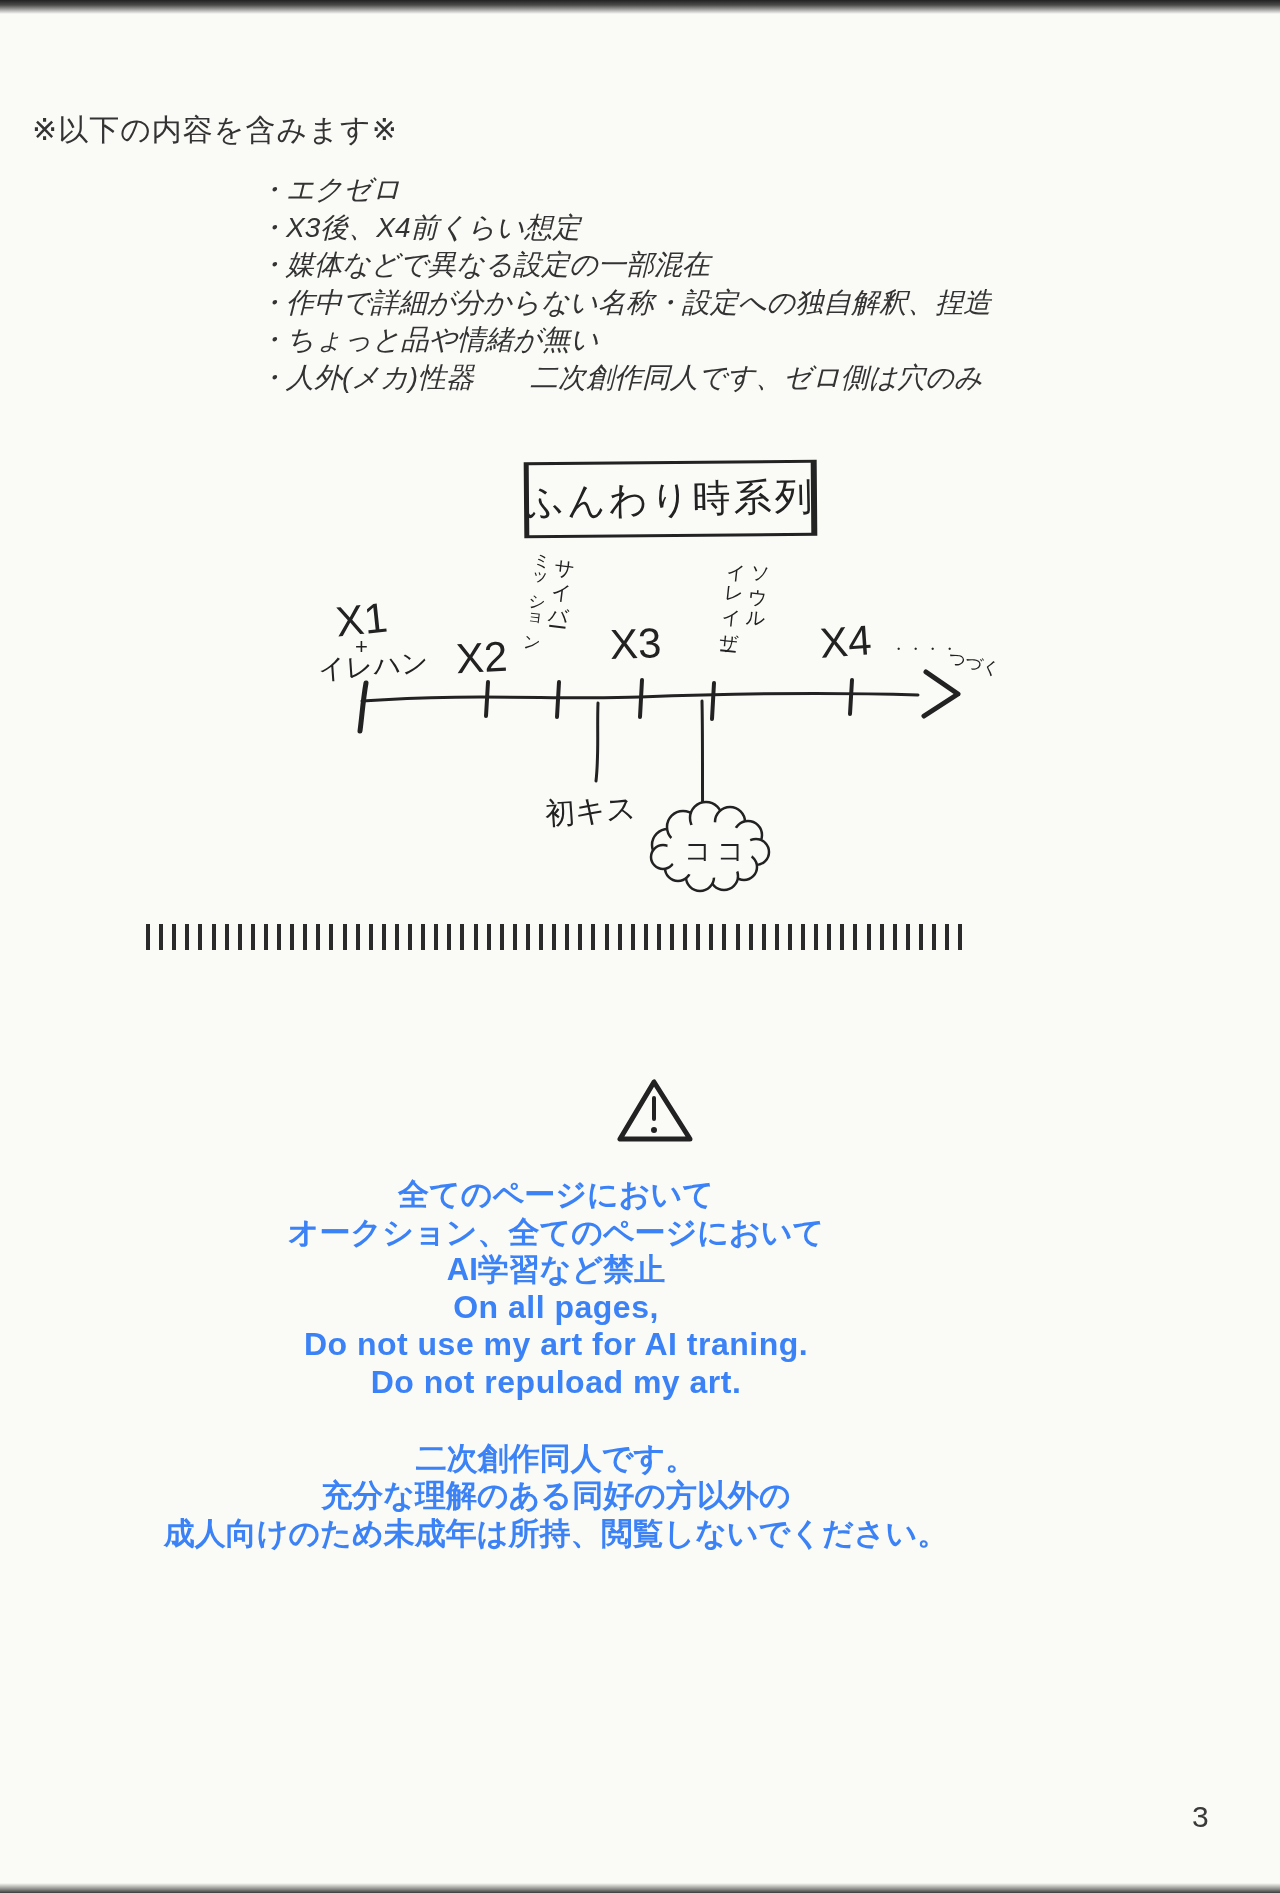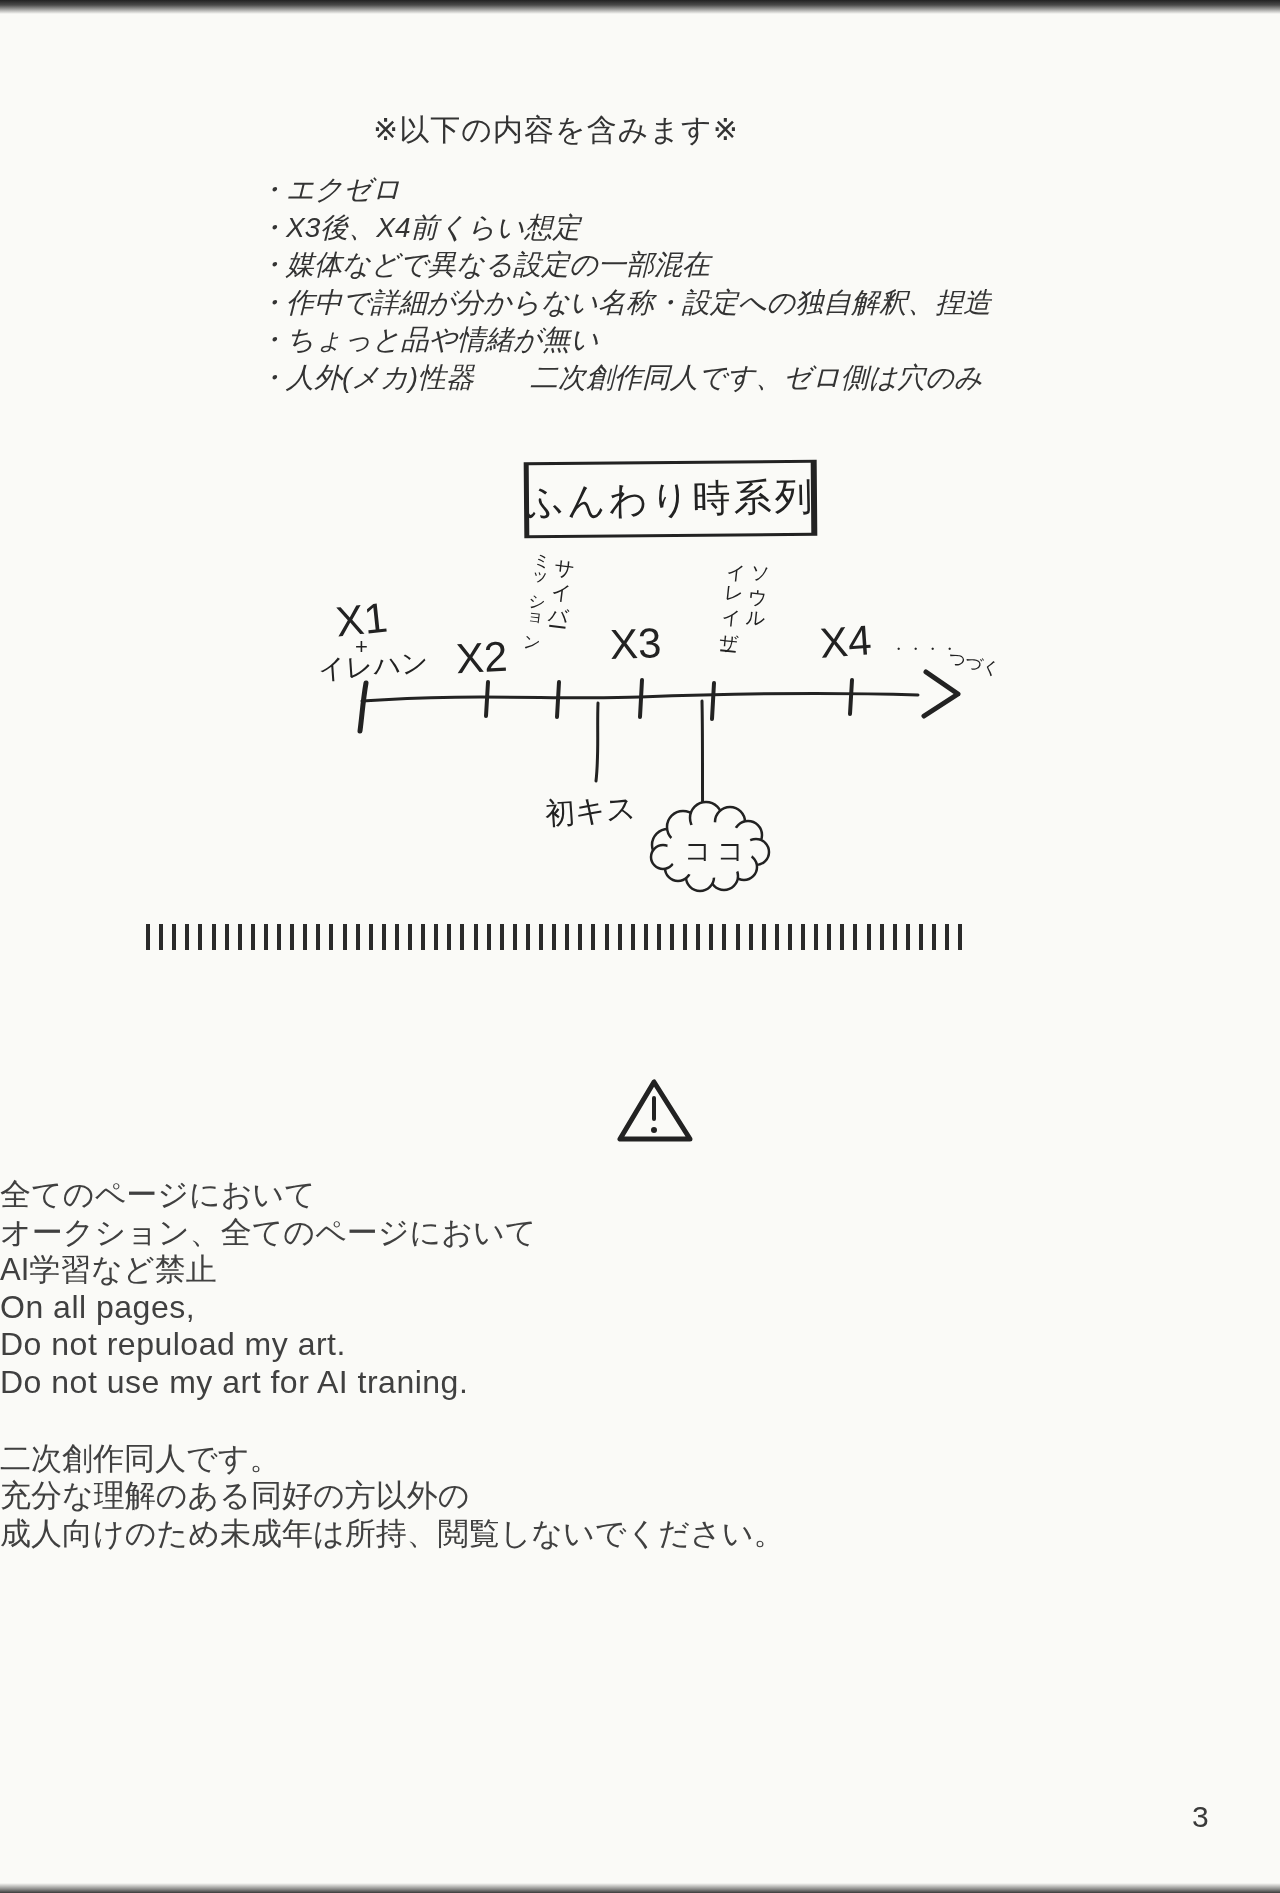--- a/index.html
+++ b/index.html
@@ -15,21 +15,21 @@
   .scan-edge-top{
     left:0;top:0;width:1280px;height:14px;z-index:5;
     background:linear-gradient(180deg,rgba(22,22,22,.95) 0px,rgba(30,30,30,.8) 5px,rgba(40,40,40,0) 14px);
   }
   .scan-edge-bottom{
     left:0;bottom:0;width:1280px;height:10px;z-index:5;
     background:linear-gradient(0deg,rgba(25,25,25,.85) 0px,rgba(35,35,35,.5) 4px,rgba(40,40,40,0) 10px);
   }
   .header-title{
     left:0;top:110px;width:1112px;
-    text-align:center;font-size:30px;letter-spacing:1px;color:#333;
+    text-align:left;font-size:30px;letter-spacing:1px;color:#333;padding-left:32px;
   }
   .notes{
     left:258px;top:171px;width:900px;
     font-size:28px;line-height:37.5px;color:#333;font-style:italic;
   }
   .tl-box{
     left:524px;top:461px;width:282px;height:70px;
     border:3px solid #222;border-left-width:5px;border-right-width:6px;
     transform:rotate(-0.5deg);
     display:flex;align-items:center;justify-content:center;
@@ -47,21 +47,21 @@
     font-size:20px;line-height:24px;letter-spacing:1px;
     height:160px;z-index:2;color:#222;
   }
   .vtext div{margin:0;}
   .divider{
     left:146px;top:924px;width:821px;height:26px;z-index:2;
     background:repeating-linear-gradient(90deg,#2a2a2a 0px,#2a2a2a 4px,transparent 4px,transparent 13.1px);
   }
   .notice{
     left:0;top:1176px;width:1112px;z-index:2;
-    text-align:left;font-size:31px;line-height:37.6px;color:#404040;
+    text-align:center;font-size:31px;line-height:37.6px;color:#3b82f6;font-weight:bold;
   }
   .notice .en{font-size:32px;letter-spacing:.5px;}
   .notice .spacer{height:38px;}
   .page-number{
     left:1192px;top:1800px;font-size:30px;color:#3a3a3a;z-index:2;
   }
 </style>
 </head>
 <body>
 
@@ -142,22 +142,22 @@
   <div class="abs hand" style="left:545px;top:791px;font-size:30px;transform:rotate(-4deg);">初キス</div>
   <div class="abs hand" style="left:684px;top:833px;font-size:27px;letter-spacing:5px;z-index:3;">ココ</div>
 
   <div class="abs divider"></div>
 
   <div class="abs notice">
     <div>全てのページにおいて</div>
     <div>オークション、全てのページにおいて</div>
     <div>AI学習など禁止</div>
     <div class="en">On all pages,</div>
+    <div class="en">Do not use my art for AI traning.</div>
     <div class="en">Do not repuload my art.</div>
-    <div class="en">Do not use my art for AI traning.</div>
     <div class="spacer"></div>
     <div>二次創作同人です。</div>
     <div>充分な理解のある同好の方以外の</div>
     <div>成人向けのため未成年は所持、閲覧しないでください。</div>
   </div>
 
   <div class="abs page-number">3</div>
 
 </div>
 

